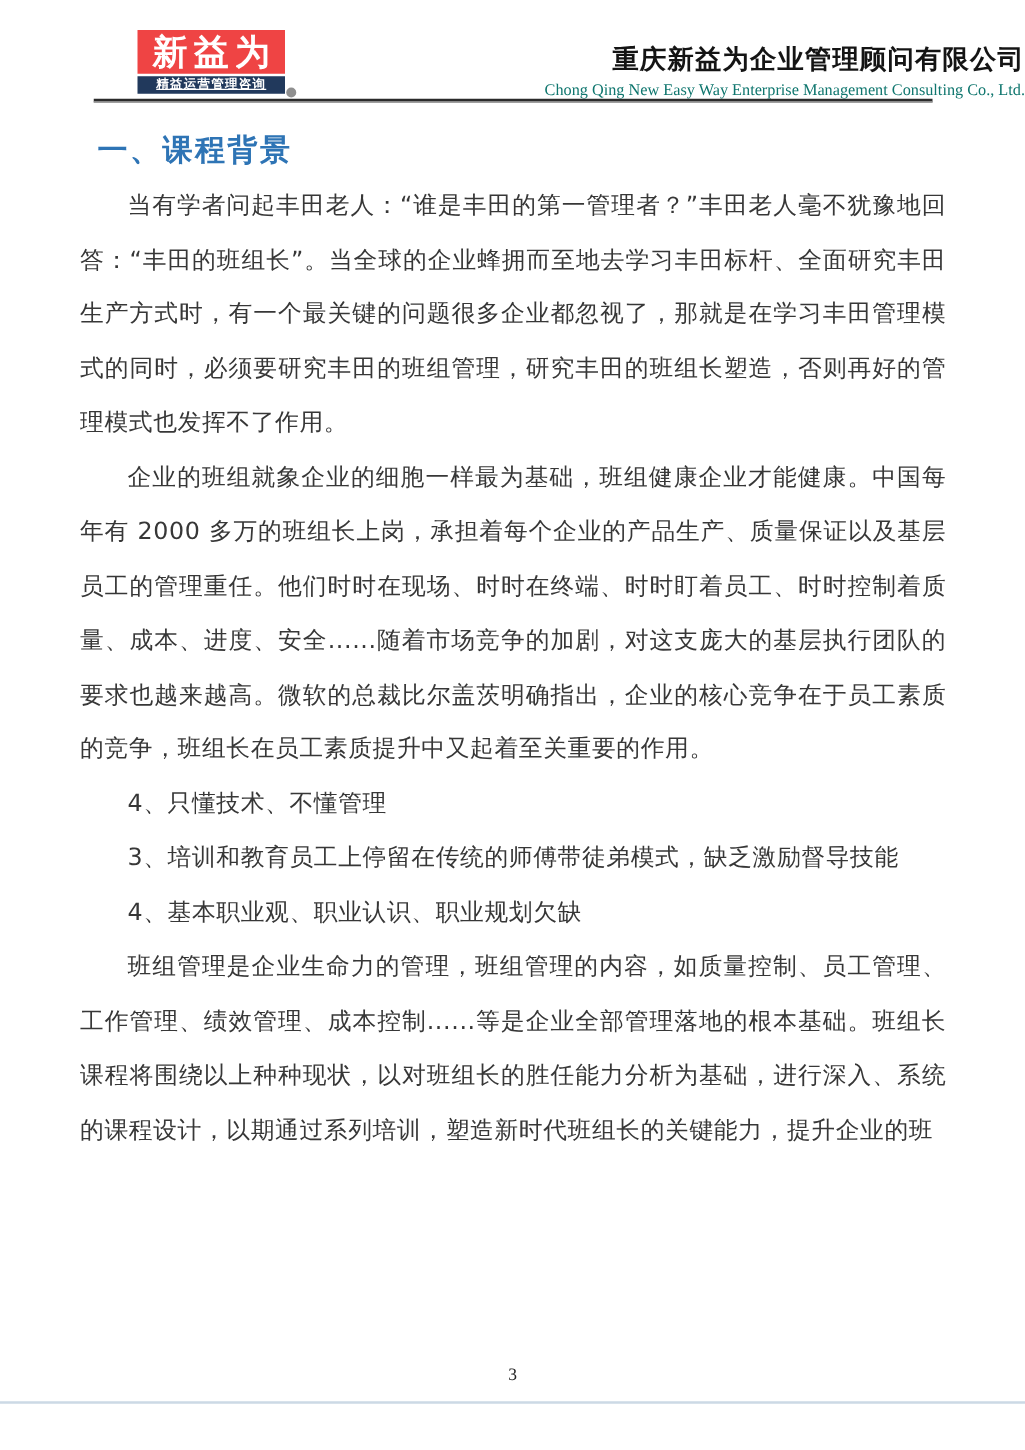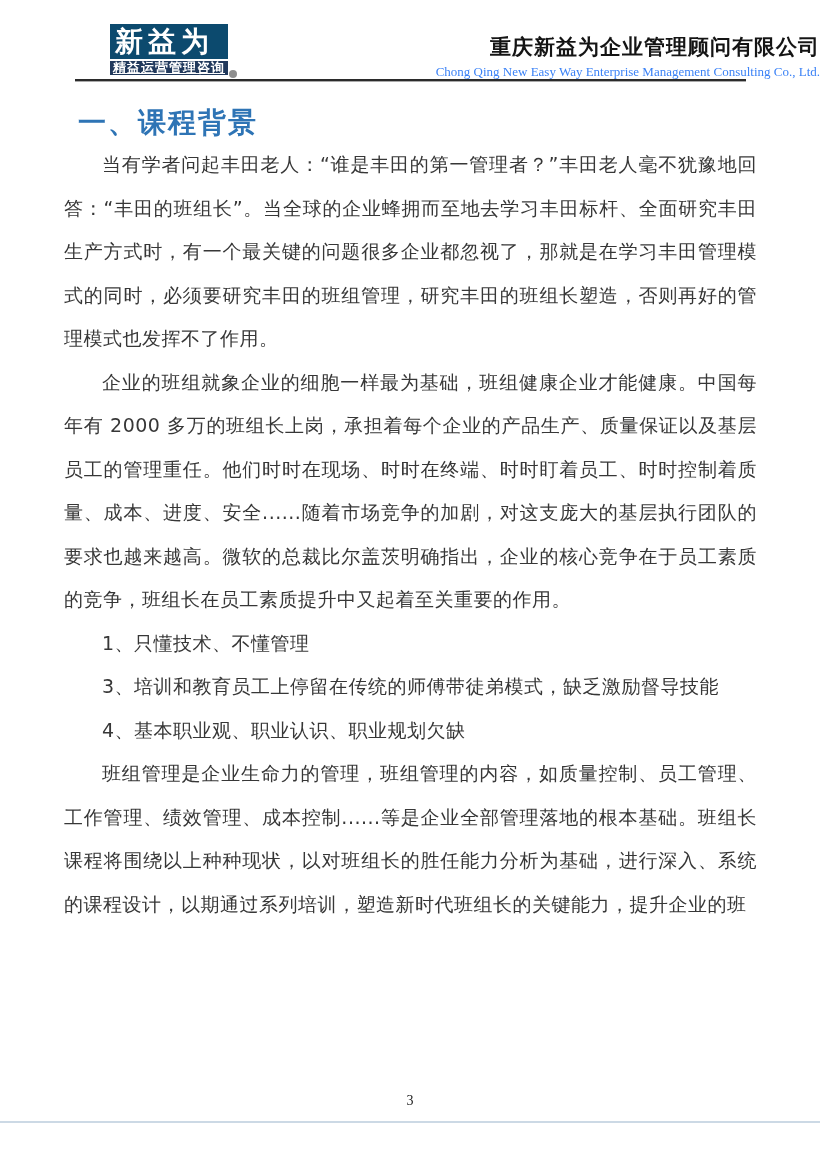--- a/index.html
+++ b/index.html
@@ -14,38 +14,39 @@
   }
 
   
   .logo {
     position: absolute;
     left: 110px;
     top: 24px;
     width: 118px;
   }
   .logo-main {
-    background: #0c4a6e;
+    background: #ef4444;
     color: #ffffff;
     height: 35px;
     line-height: 35px;
+    text-align: center;
     font-size: 28px;
     font-weight: bold;
     letter-spacing: 5px;
     text-indent: 5px; 
     white-space: nowrap;
   }
   .logo-strip {
     background: #21395c;
     color: #ffffff;
     margin-top: 2px;
     height: 14px;
     line-height: 13px;
     text-align: center;
-    font-size: 13px;
+    font-size: 10px;
     font-weight: bold;
     letter-spacing: 1px;
     text-decoration: underline;
     white-space: nowrap;
   }
   .logo-dot {
     position: absolute;
     right: -9px;
     bottom: -3px;
     width: 8px;
@@ -62,40 +63,40 @@
   }
   .company-cn {
     font-size: 21px;
     font-weight: bold;
     color: #141414;
     letter-spacing: 1px;
   }
   .company-en {
     margin-top: 3px;
     font-size: 13px;
-    color: #3b82f6;
+    color: #0f766e;
     font-family: "Liberation Serif", serif;
   }
   .header-rule {
     position: absolute;
     left: 75px;
     top: 79px;
     width: 671px;
     height: 2px;
     background: #2b2b2b;
     border-bottom: 1px solid #aaaaaa;
   }
 
   
   .section-heading {
     position: absolute;
     left: 78px;
     top: 104px;
     margin: 0;
-    font-size: 28px;
+    font-size: 24px;
     font-weight: bold;
     letter-spacing: 2px;
     color: #2e74b5;
   }
   .content {
     position: absolute;
     left: 64px;
     top: 143px;
     width: 693px;
   }
@@ -145,21 +146,21 @@
       <div class="company-en">Chong Qing New Easy Way Enterprise Management Consulting Co., Ltd.</div>
     </div>
     <div class="header-rule"></div>
   </header>
 
   <h2 class="section-heading">一、课程背景</h2>
 
   <main class="content">
     <p>当有学者问起丰田老人：“谁是丰田的第一管理者？”丰田老人毫不犹豫地回答：“丰田的班组长”。当全球的企业蜂拥而至地去学习丰田标杆、全面研究丰田生产方式时，有一个最关键的问题很多企业都忽视了，那就是在学习丰田管理模式的同时，必须要研究丰田的班组管理，研究丰田的班组长塑造，否则再好的管理模式也发挥不了作用。</p>
     <p>企业的班组就象企业的细胞一样最为基础，班组健康企业才能健康。中国每年有 2000 多万的班组长上岗，承担着每个企业的产品生产、质量保证以及基层员工的管理重任。他们时时在现场、时时在终端、时时盯着员工、时时控制着质量、成本、进度、安全......随着市场竞争的加剧，对这支庞大的基层执行团队的要求也越来越高。微软的总裁比尔盖茨明确指出，企业的核心竞争在于员工素质的竞争，班组长在员工素质提升中又起着至关重要的作用。</p>
-    <p>1、只懂技术、不懂管理</p>
+    <p>4、只懂技术、不懂管理</p>
     <p>3、培训和教育员工上停留在传统的师傅带徒弟模式，缺乏激励督导技能</p>
     <p>4、基本职业观、职业认识、职业规划欠缺</p>
     <p>班组管理是企业生命力的管理，班组管理的内容，如质量控制、员工管理、工作管理、绩效管理、成本控制......等是企业全部管理落地的根本基础。班组长课程将围绕以上种种现状，以对班组长的胜任能力分析为基础，进行深入、系统的课程设计，以期通过系列培训，塑造新时代班组长的关键能力，提升企业的班</p>
   </main>
 
   <footer>
     <div class="page-number">3</div>
     <div class="footer-rule"></div>
   </footer>
 

